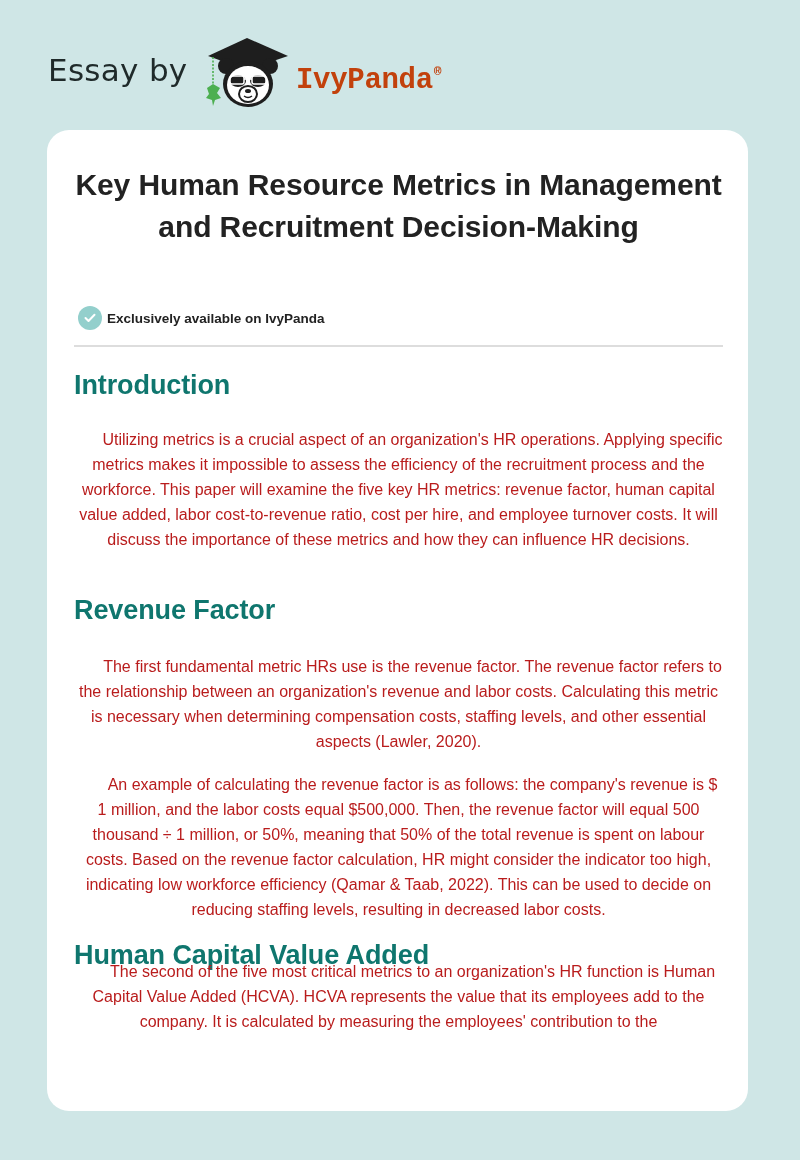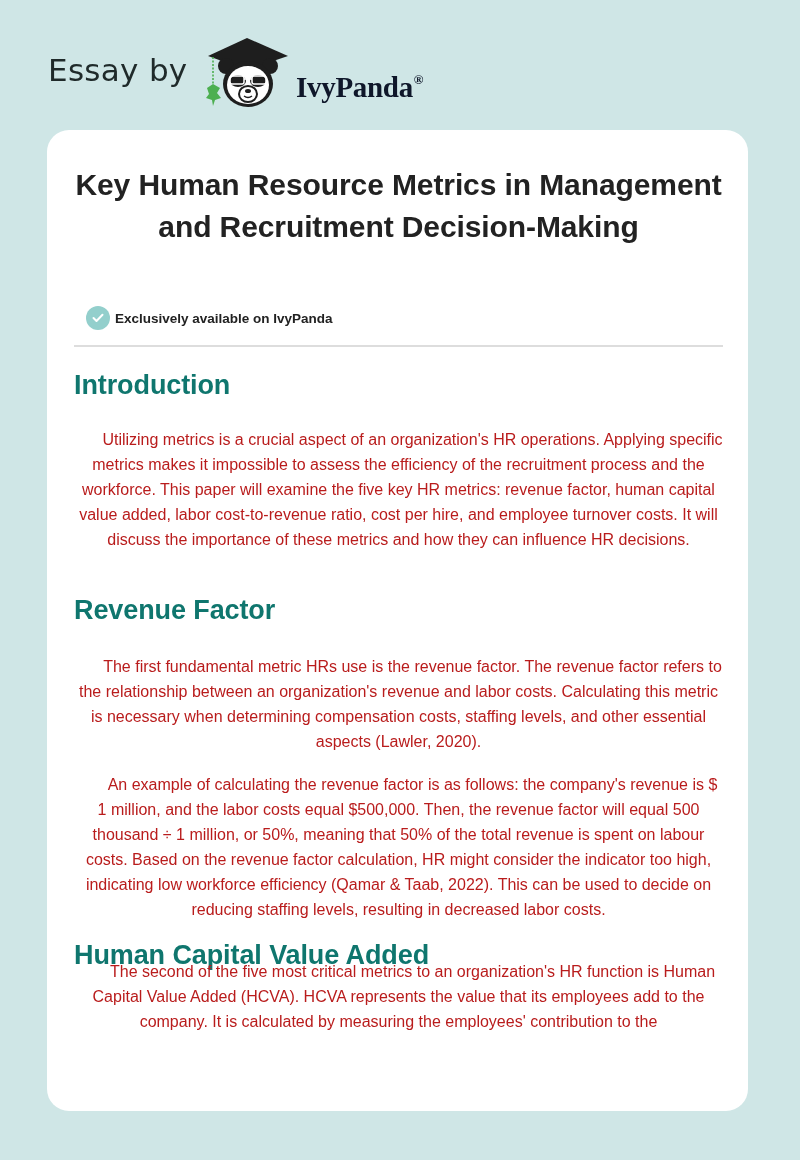--- a/index.html
+++ b/index.html
@@ -37,25 +37,25 @@
     position: absolute;
     left: 202px;
     top: 34px;
     width: 90px;
     height: 76px;
   }
   .logo-wordmark {
     position: absolute;
     left: 296px;
     top: 52px;
-    font-family: Liberation Serif, serif;
+    font-family: Liberation Mono, monospace;
     font-size: 29px;
     font-weight: bold;
-    color: #0f172a;
-    line-height: 56px;
+    color: #c2410c;
+    line-height: 40px;
     letter-spacing: -0.3px;
   }
   .logo-wordmark sup {
     font-size: 13px;
     font-weight: bold;
     vertical-align: 13px;
     margin-left: 1px;
   }
   .card {
     position: absolute;
@@ -82,21 +82,21 @@
     margin: 0;
     font-family: "Liberation Sans", sans-serif;
     font-size: 30px;
     font-weight: bold;
     line-height: 41.5px;
     color: #222222;
     letter-spacing: -0.1px;
   }
   .exclusive {
     position: absolute;
-    left: 12px;
+    left: 4px;
     top: 175px;
     height: 26px;
     display: flex;
     align-items: center;
   }
   .check-badge {
     width: 24px;
     height: 24px;
     border-radius: 50%;
     background: #93cfcc;

